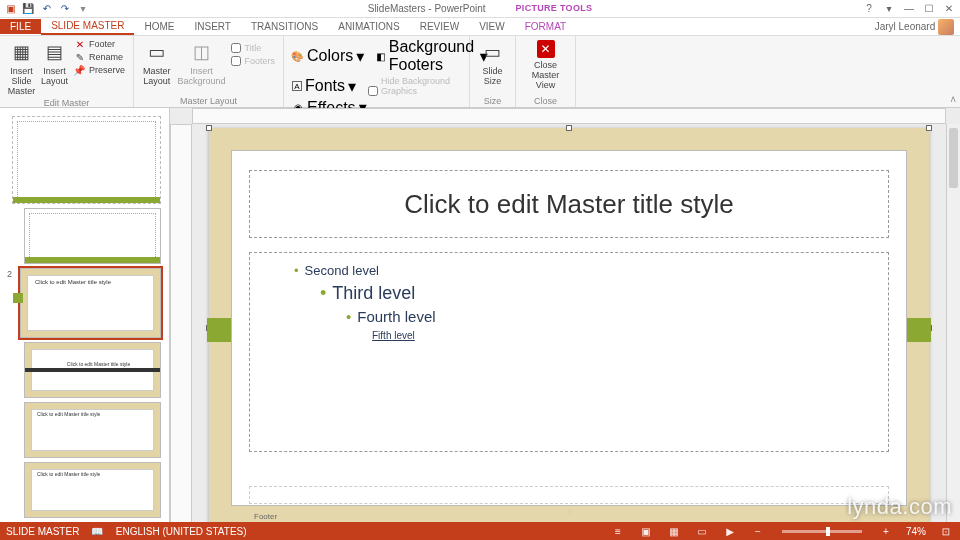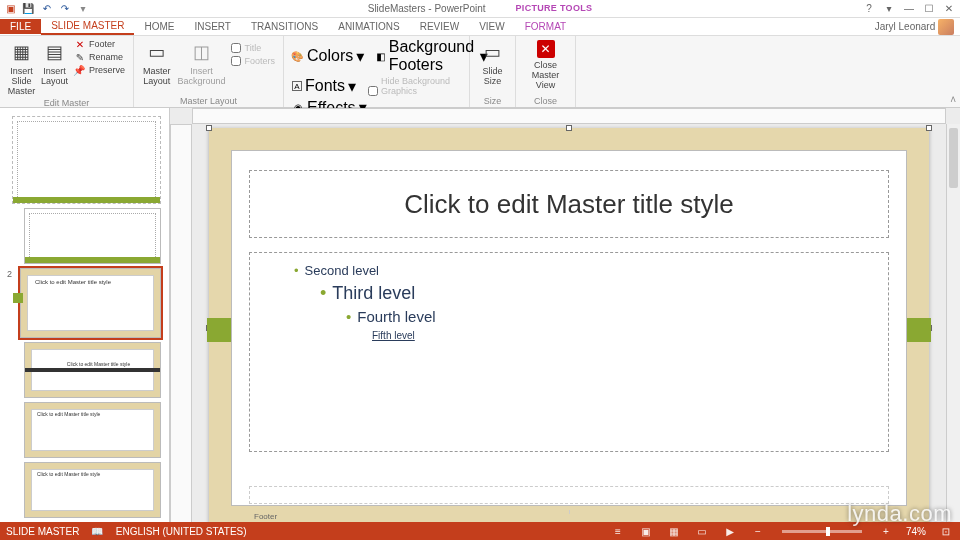--- a/index.html
+++ b/index.html
@@ -80,21 +80,21 @@
 .scroll-v { position:absolute; right:0; top:16px; bottom:0; width:14px; background:#f0f0f0; border-left:1px solid #ccc;}
 .scroll-thumb{position:absolute; top:4px; left:2px; right:2px; height:60px; background:#cdcdcd; border-radius:2px;}
 
 
 .statusbar { position: absolute; left:0; right:0; bottom: 0; height: 18px; background: #c43e1c; color: #fff; font-size: 10px; display: flex; align-items: center; padding: 0 6px; gap: 12px; }
 .statusbar .spacer { flex: 1; }
 .status-btn { width: 16px; height: 14px; display:flex; align-items:center; justify-content:center; cursor:pointer; opacity:.9; }
 .zoom-slider { width: 80px; height: 3px; background: rgba(255,255,255,.5); position: relative; margin: 0 4px; }
 .zoom-slider::after { content:""; position:absolute; left:55%; top:-3px; width:4px; height:9px; background:#fff; }
 
-.watermark { position:absolute; right:8px; bottom:13px; font-size:22px; color:rgba(255,255,255,.85); font-weight:300; text-shadow:0 0 4px rgba(0,0,0,.5); letter-spacing:.5px;}
+.watermark { position:absolute; right:8px; bottom:20px; font-size:22px; color:rgba(255,255,255,.85); font-weight:300; text-shadow:0 0 4px rgba(0,0,0,.5); letter-spacing:.5px;}
 </style>
 </head>
 <body>
 
 <div class="titlebar">
   <div class="qat">
     <span class="qat-icon" style="color:#c43e1c">▣</span>
     <span class="qat-icon" style="color:#2b579a">💾</span>
     <span class="qat-icon" style="color:#2b579a">↶</span>
     <span class="qat-icon" style="color:#2b579a">↷</span>

